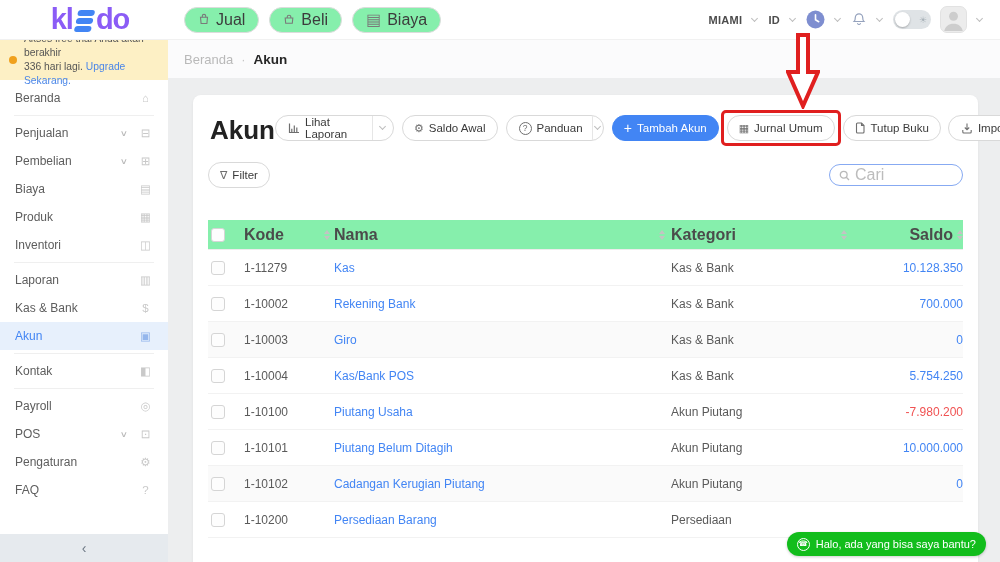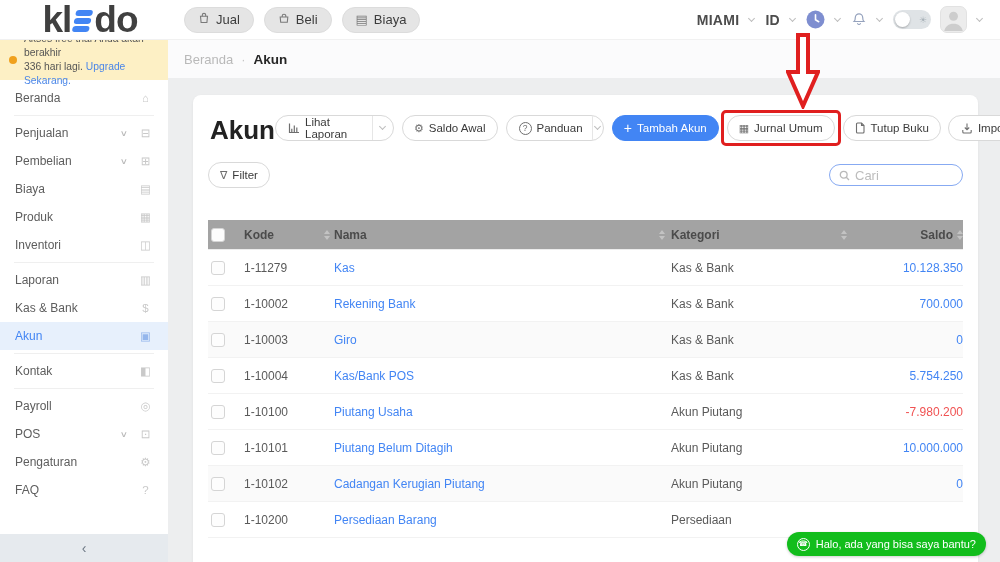--- a/index.html
+++ b/index.html
@@ -6,28 +6,28 @@
     --primary:#4285f4; --negative:#f05252; --annotation:#e01f1f;
     --chat:#12bd1c; --banner:#fdf0c5;
   }
   *{box-sizing:border-box;margin:0;padding:0}
   html,body{width:1000px;height:562px;overflow:hidden}
   body{position:relative;font-family:"Liberation Sans",sans-serif;background:#edeeef;font-size:12px;color:#444}
 
   
   .topbar{position:absolute;top:0;left:0;width:1000px;height:40px;background:#fff;border-bottom:1px solid #f1f1f1;display:flex;align-items:center;z-index:6}
   .logo-wrap{width:180px;display:flex;align-items:center;justify-content:center}
-  .logo{display:flex;align-items:center;font-size:37px;font-weight:700;color:#404040;letter-spacing:-1px}
+  .logo{display:flex;align-items:center;font-size:29px;font-weight:700;color:#8b5cf6;letter-spacing:-1px}
   .ebars{display:inline-flex;flex-direction:column;gap:2px;margin:2px 3px 0;transform:skewX(-12deg)}
   .ebars i{width:17px;height:6px;border-radius:3px;background:var(--primary)}
   .quick{display:flex;gap:10px;margin-left:4px}
-  .qbtn{height:26px;display:inline-flex;align-items:center;gap:6px;padding:0 13px;border:1px solid #dcdcdc;border-radius:14px;background:#e5e5e5;font-size:13px;color:#3c3c3c;cursor:pointer}
+  .qbtn{height:26px;display:inline-flex;align-items:center;gap:6px;padding:0 13px;border:1px solid #dcdcdc;border-radius:14px;background:#86efac;font-size:16px;color:#3c3c3c;cursor:pointer}
   .qbtn svg,.qbtn .gly{color:#7a7a7a}
   .top-right{margin-left:auto;display:flex;align-items:center;gap:9px;padding-right:16px}
-  .tword{font-size:14px;font-weight:700;color:#4c4c4c;letter-spacing:.3px}
+  .tword{font-size:11px;font-weight:700;color:#4c4c4c;letter-spacing:.3px}
   .caret{width:5px;height:5px;border-left:1.4px solid #bdbdbd;border-bottom:1.4px solid #bdbdbd;transform:rotate(-45deg);display:inline-block;margin:-3px 2px 0 1px}
   .toggle{width:38px;height:19px;border-radius:10px;background:#dfe3e6;position:relative;cursor:pointer}
   .knob{position:absolute;left:2px;top:2px;width:15px;height:15px;border-radius:50%;background:#fff;box-shadow:0 1px 2px rgba(0,0,0,.25)}
   .tog-ico{position:absolute;right:4px;top:50%;transform:translateY(-50%);font-size:9px;color:#aab3ba}
   .avatar{width:27px;height:27px;border-radius:7px;background:#ececec;border:1px solid #e2e2e2;overflow:hidden;display:flex;align-items:flex-end;justify-content:center;cursor:pointer}
 
   
   .trial{position:absolute;top:40px;left:0;width:168px;height:40px;background:var(--banner);z-index:5;display:flex;align-items:center;padding:0 9px;font-size:10.3px;color:#555;line-height:1.35}
   .trial .dot{width:8px;height:8px;border-radius:50%;background:#f0a11d;margin-right:7px;flex:0 0 auto}
   .trial a{color:#4a86e8;text-decoration:none}
@@ -65,26 +65,26 @@
   .gmain .bico{color:#6e6e6e;display:inline-flex;font-size:11px}
   .gcaret{width:24px;display:flex;align-items:center;justify-content:center;border-left:1px solid #e6e6e6;cursor:pointer}
   .qico{width:13px;height:13px;border:1.2px solid #6e6e6e;border-radius:50%;font-size:8.5px;display:inline-flex;align-items:center;justify-content:center;color:#6e6e6e}
   .kebab{width:18px;height:26px;display:flex;align-items:center;justify-content:center;font-size:14px;color:#4a4a4a;cursor:pointer;letter-spacing:0}
   .hl-wrap{position:relative;display:inline-flex}
   .hl-box{position:absolute;left:-6px;right:-6px;top:-5px;bottom:-5px;border:3.5px solid var(--annotation);border-radius:5px;pointer-events:none;z-index:30}
 
   
   .filter-row{display:flex;justify-content:space-between;align-items:center;margin-top:16px}
   .search{width:134px;height:22px;border:1px solid #87aaf2;border-radius:12px;display:flex;align-items:center;padding:0 9px;gap:5px;background:#fff}
-  .search input{border:none;outline:none;flex:1;min-width:0;font-size:13px;color:#555;font-family:"Liberation Sans",sans-serif;background:transparent}
+  .search input{border:none;outline:none;flex:1;min-width:0;font-size:16px;color:#555;font-family:"Liberation Sans",sans-serif;background:transparent}
   .search input::placeholder{color:#bcbcbc}
 
   
   .table{margin-top:32px}
-  .thead{display:flex;align-items:center;height:30px;background:#a3a3a3;border-bottom:1px solid #ececec;font-size:12px;font-weight:700;color:#4b4b4b}
+  .thead{display:flex;align-items:center;height:30px;background:#86efac;border-bottom:1px solid #ececec;font-size:16px;font-weight:700;color:#4b4b4b}
   .trow{display:flex;align-items:center;height:36px;border-bottom:1px solid #f2f2f2;font-size:12px;color:#5a5a5a}
   .rows > div:nth-of-type(4n+3){background:#fafafa}
   .c-check{width:36px;display:flex;align-items:center;padding-left:3px}
   .c-kode{width:90px;display:flex;justify-content:space-between;align-items:center;padding-right:4px}
   .c-nama{flex:1;display:flex;justify-content:space-between;align-items:center;padding-right:6px}
   .c-kat{width:188px;display:flex;justify-content:space-between;align-items:center;padding-right:12px}
   .c-saldo{width:104px;display:flex;justify-content:flex-end;align-items:center;gap:4px}
   .cb{width:14px;height:14px;border:1px solid #d5d5d5;border-radius:3px;background:#fdfdfd;cursor:pointer}
   .sort{display:inline-flex;flex-direction:column;gap:2px;align-items:center;cursor:pointer}
   .sort i{width:0;height:0;border-left:3.5px solid transparent;border-right:3.5px solid transparent;display:block}

